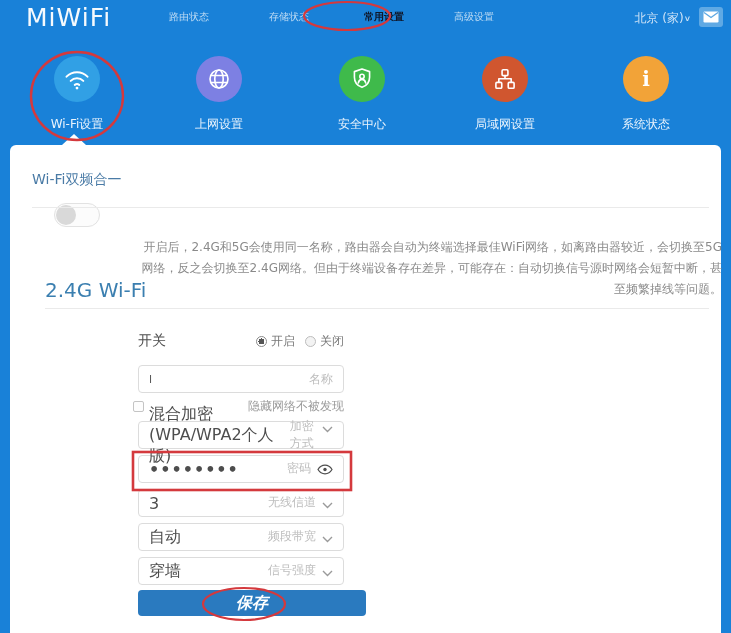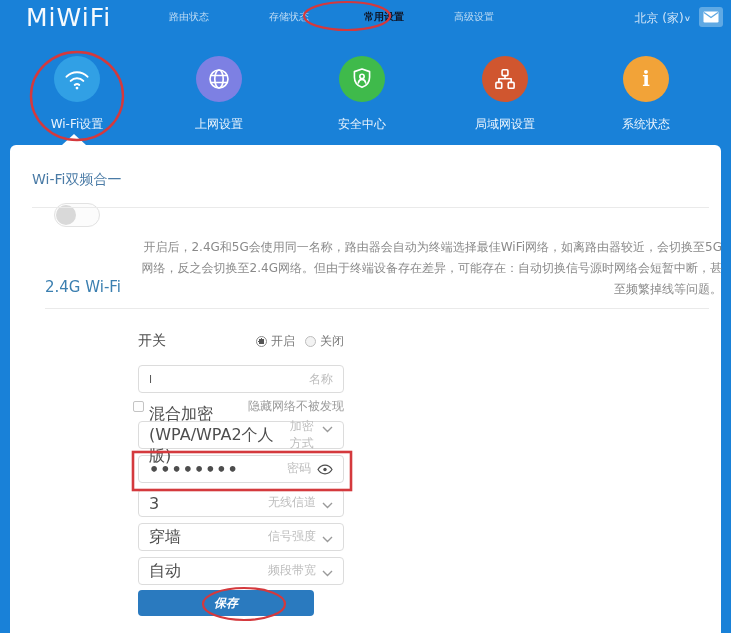--- a/index.html
+++ b/index.html
@@ -33,21 +33,21 @@
   .dualband-label{font-size:14px;color:#4a7ba6;}
   .toggle{position:relative;width:44px;height:22px;border:1px solid #e2e2e2;border-radius:12px;background:#fcfcfc;cursor:pointer;}
   .toggle .knob{position:absolute;left:1px;top:1px;width:20px;height:20px;border-radius:50%;background:#d9d9d9;}
 
   .divider{position:absolute;height:1px;background:#eaeaea;}
   .div-1{left:22px;right:12px;top:62px;}
   .div-2{left:35px;right:12px;top:163px;}
 
   .desc{position:absolute;left:112px;top:78px;width:586px;font-size:12px;line-height:1.75;color:#8a8a8a;margin:14px;text-align:right;}
 
-  .section-title{position:absolute;left:35px;top:133px;font-size:15px;color:#3b7fb0;font-weight:normal;margin:0;}
+  .section-title{position:absolute;left:35px;top:133px;font-size:20px;color:#3b7fb0;font-weight:normal;margin:0;}
 
   
   .form{position:absolute;left:128px;top:185px;width:206px;}
   .switch-row{display:flex;justify-content:space-between;align-items:center;height:22px;margin-bottom:13px;}
   .switch-label{font-size:14px;color:#4d4d4d;}
   .radio-group{display:flex;align-items:center;gap:10px;font-size:12px;color:#777;}
   .radio{display:inline-flex;align-items:center;gap:4px;cursor:pointer;}
   .radio-dot{width:11px;height:11px;border-radius:50%;box-sizing:border-box;}
   .radio-dot.on{border:1px solid #8a8a8a;background:radial-gradient(circle at center,#555 0 3px,#fff 3px);}
   .radio-dot.off{border:1px solid #bdbdbd;background:#f3f3f3;}
@@ -56,21 +56,21 @@
   .field .value{font-size:16px;color:#4d4d4d;}
   .field .value.thin{font-size:11px;color:#555;}
   .field .right{display:flex;gap:6px;}
   .field .ph{font-size:12px;color:#bdbdbd;}
   .dots{letter-spacing:1px;font-weight:bold;color:#3c3c3c;font-size:11px;}
 
   .check-row{display:flex;align-items:center;gap:6px;height:14px;margin:1px 0 8px -5px;cursor:pointer;justify-content:space-between;}
   .checkbox{width:11px;height:11px;border:1px solid #c4c4c4;border-radius:2px;background:#fdfdfd;box-sizing:border-box;}
   .check-label{font-size:12px;color:#9a9a9a;}
 
-  .save-btn{box-sizing:border-box;width:176px;height:26px;margin-top:-1px;background:#2a7abf;border:none;border-radius:4px;color:#fff;font-size:12px;font-style:italic;font-weight:bold;cursor:pointer;font-family:"DejaVu Sans",sans-serif;}
+  .save-btn{box-sizing:border-box;width:228px;height:26px;margin-top:-1px;background:#2a7abf;border:none;border-radius:4px;color:#fff;font-size:16px;font-style:italic;font-weight:bold;cursor:pointer;font-family:"DejaVu Sans",sans-serif;}
 
   
   .annotations{position:absolute;left:0;top:0;width:731px;height:633px;pointer-events:none;}
 </style>
 </head>
 <body>
 
 <div class="screen">
 
   <header class="topbar">
@@ -213,33 +213,33 @@
         <span class="value">3</span>
         <span class="right">
           <span class="ph">无线信道</span>
           <span><svg width="11" height="7" viewBox="0 0 11 7">
                 <polyline points="1,1 5.5,5.5 10,1" fill="none" stroke="#9a9a9a" stroke-width="1.4"></polyline>
               </svg></span>
         </span>
       </div>
 
       <div class="field">
+        <span class="value">自动</span>
+        <span class="right">
+          <span class="ph">频段带宽</span>
+          <span><svg width="11" height="7" viewBox="0 0 11 7">
+                <polyline points="1,1 5.5,5.5 10,1" fill="none" stroke="#9a9a9a" stroke-width="1.4"></polyline>
+              </svg></span>
+        </span>
+      </div>
+
+      <div class="field">
         <span class="value">穿墙</span>
         <span class="right">
           <span class="ph">信号强度</span>
-          <span><svg width="11" height="7" viewBox="0 0 11 7">
-                <polyline points="1,1 5.5,5.5 10,1" fill="none" stroke="#9a9a9a" stroke-width="1.4"></polyline>
-              </svg></span>
-        </span>
-      </div>
-
-      <div class="field">
-        <span class="value">自动</span>
-        <span class="right">
-          <span class="ph">频段带宽</span>
           <span><svg width="11" height="7" viewBox="0 0 11 7">
                 <polyline points="1,1 5.5,5.5 10,1" fill="none" stroke="#9a9a9a" stroke-width="1.4"></polyline>
               </svg></span>
         </span>
       </div>
 
       <button class="save-btn">保存</button>
     </div>
   </div>
 

